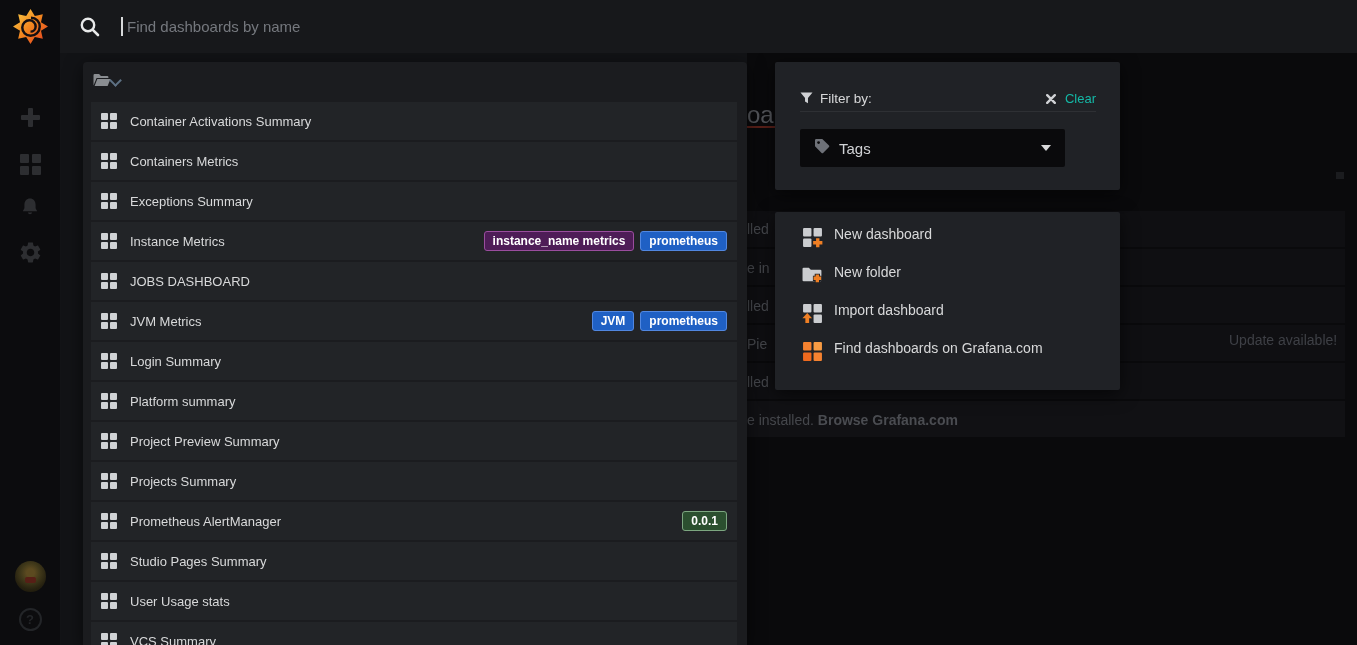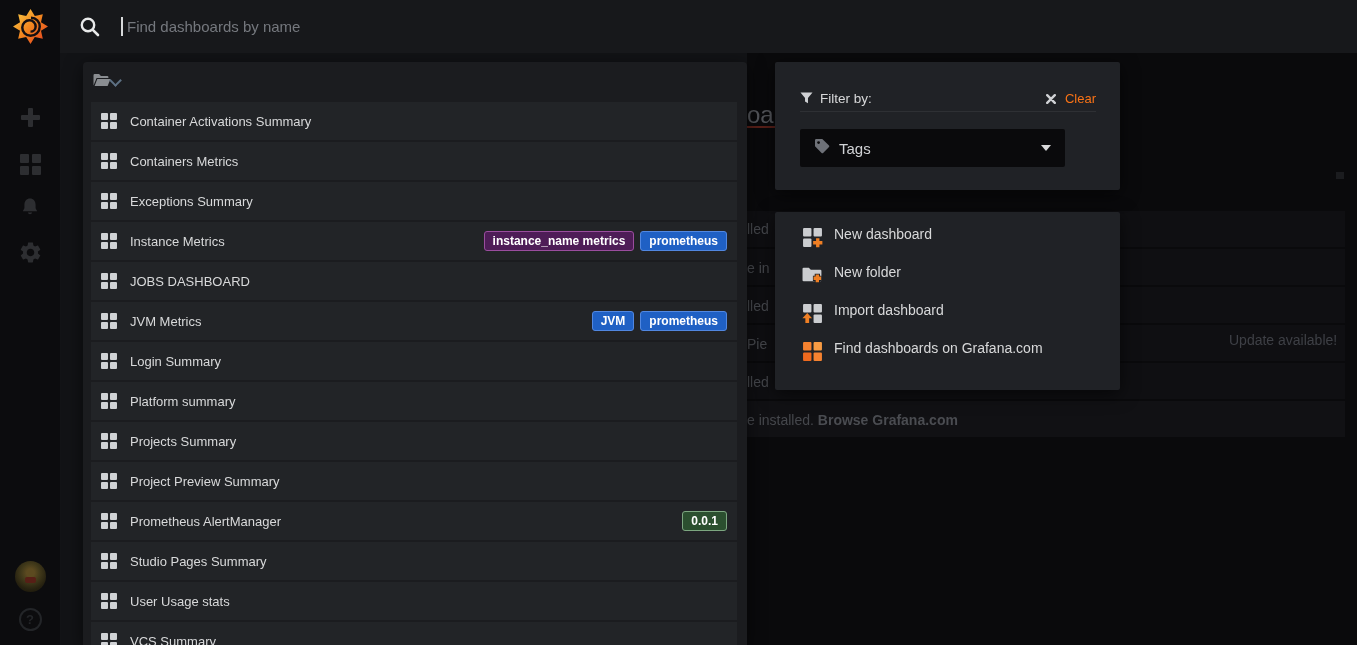--- a/index.html
+++ b/index.html
@@ -78,21 +78,21 @@
   .tag-purple { background:var(--tag-purple-bg,#4e1d57); border-color:var(--tag-purple-border,#9a4d9e); }
   .tag-blue   { background:var(--tag-blue-bg,#1f60c4);   border-color:var(--tag-blue-border,#5187e0); }
   .tag-green  { background:var(--tag-green-bg,#2b4f2f);  border-color:var(--tag-green-border,#7ca680); }
 
   
   .filter-panel { position:absolute; left:775px; top:62px; width:345px; height:128px;
                   background:var(--panel-bg,#202226); border-radius:2px; box-shadow:0 4px 18px rgba(0,0,0,.6); }
   .filter-head { position:absolute; left:25px; right:24px; top:24px; height:26px;
                  display:flex; align-items:center; border-bottom:1px solid #2e3034; padding-bottom:0; }
   .filter-title { margin-left:7px; color:#d8d9da; font-size:13.5px; flex:1; }
-  .clear-btn { display:flex; align-items:center; gap:9px; color:#f97316; font-size:13px; cursor:pointer; }
+  .clear-btn { display:flex; align-items:center; gap:9px; color:#14b8a6; font-size:13px; cursor:pointer; }
   .tags-select { position:absolute; left:25px; top:67px; width:265px; height:38px; background:#0a0a0c;
                  border-radius:2px; display:flex; align-items:center; padding:0 14px; cursor:pointer; }
   .tags-select .tsel-label { margin-left:9px; color:#d0d2d5; font-size:15px; flex:1; }
   .caret-down { width:0; height:0; border-left:5.5px solid transparent; border-right:5.5px solid transparent;
                 border-top:6px solid #d8d9da; }
 
   
   .menu-panel { position:absolute; left:775px; top:212px; width:345px; height:178px;
                 background:var(--panel-bg,#202226); border-radius:2px; box-shadow:0 4px 18px rgba(0,0,0,.6);
                 padding-top:14px; }
@@ -190,27 +190,27 @@
   </div>
 
   <div class="drow">
     <span class="dash-icon"></span>
     <span class="dlabel">Platform summary</span>
     <span class="dtags"></span>
   </div>
 
   <div class="drow">
     <span class="dash-icon"></span>
+    <span class="dlabel">Project Preview Summary</span>
+    <span class="dtags"></span>
+  </div>
+
+  <div class="drow">
+    <span class="dash-icon"></span>
     <span class="dlabel">Projects Summary</span>
-    <span class="dtags"></span>
-  </div>
-
-  <div class="drow">
-    <span class="dash-icon"></span>
-    <span class="dlabel">Project Preview Summary</span>
     <span class="dtags"></span>
   </div>
 
   <div class="drow">
     <span class="dash-icon"></span>
     <span class="dlabel">Prometheus AlertManager</span>
     <span class="dtags">
               <span class="tag tag-green">0.0.1</span>
             </span>
   </div>

